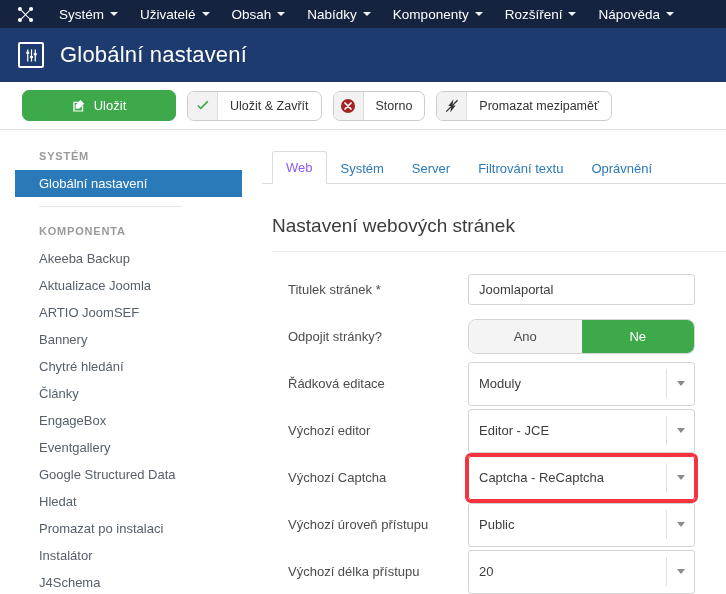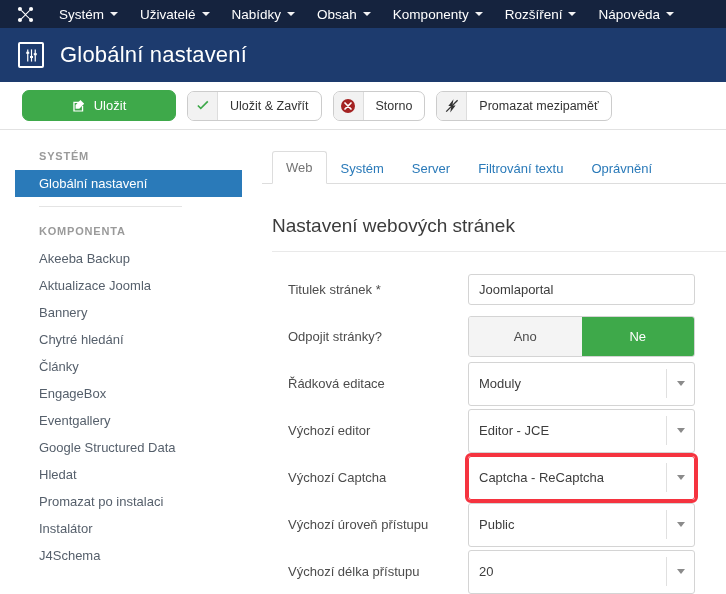--- a/index.html
+++ b/index.html
@@ -175,21 +175,21 @@
     color: #2a7ab9;
     padding: 8px 13px;
     cursor: pointer;
     border: 1px solid transparent;
     border-bottom: none;
     position: relative;
     top: 1px;
     white-space: nowrap;
   }
   .tab.active {
-    color: #737373;
+    color: #8b5cf6;
     background: #ffffff;
     border: 1px solid #dddddd;
     border-bottom: 1px solid #ffffff;
     border-radius: 3px 3px 0 0;
   }
 
   
   .panel { padding: 22px 0 0 10px; }
   .panel-title {
     font-size: 19px;
@@ -274,23 +274,23 @@
   .sel.highlight {
     outline: 3px solid #f5333f;
     outline-offset: 0px;
     border-color: #f5333f;
   }
 
   
   .toggle {
     display: flex;
     width: 100%;
-    height: 41px;
+    height: 35px;
     border: 1px solid #d4d4d4;
-    border-radius: 3px;
+    border-radius: 8px;
     overflow: hidden;
   }
   .toggle .opt {
     flex: 1;
     display: flex;
     align-items: center;
     justify-content: center;
     font-size: 13px;
     background: #f4f4f4;
     color: #4c4c4c;
@@ -319,25 +319,25 @@
   <div id="topnav-items" style="display:flex;align-items:center;">
       <div class="menu-item">
         <span>Systém</span>
         <span class="caret"></span>
       </div>
       <div class="menu-item">
         <span>Uživatelé</span>
         <span class="caret"></span>
       </div>
       <div class="menu-item">
+        <span>Obsah</span>
+        <span class="caret"></span>
+      </div>
+      <div class="menu-item">
         <span>Nabídky</span>
-        <span class="caret"></span>
-      </div>
-      <div class="menu-item">
-        <span>Obsah</span>
         <span class="caret"></span>
       </div>
       <div class="menu-item">
         <span>Komponenty</span>
         <span class="caret"></span>
       </div>
       <div class="menu-item">
         <span>Rozšíření</span>
         <span class="caret"></span>
       </div>
@@ -412,20 +412,21 @@
 <div class="main">
 
   <div class="sidebar">
     <div class="side-head">SYSTÉM</div>
     <div class="side-item active">Globální nastavení</div>
     <div class="side-sep"></div>
     <div class="side-head second">KOMPONENTA</div>
     <div id="sidebar-components">
         <div class="side-item">Akeeba Backup</div>
         <div class="side-item">Aktualizace Joomla</div>
+        <div class="side-item">ARTIO JoomSEF</div>
         <div class="side-item">Bannery</div>
         <div class="side-item">Chytré hledání</div>
         <div class="side-item">Články</div>
         <div class="side-item">EngageBox</div>
         <div class="side-item">Eventgallery</div>
         <div class="side-item">Google Structured Data</div>
         <div class="side-item">Hledat</div>
         <div class="side-item">Promazat po instalaci</div>
         <div class="side-item">Instalátor</div>
         <div class="side-item">J4Schema</div>

